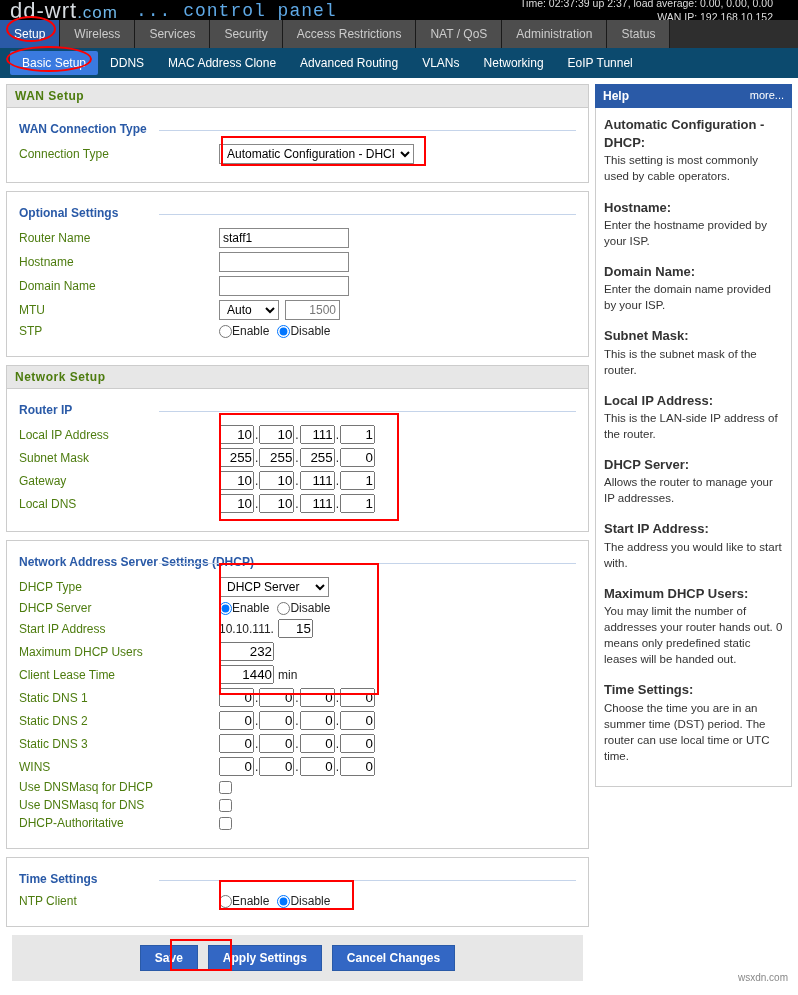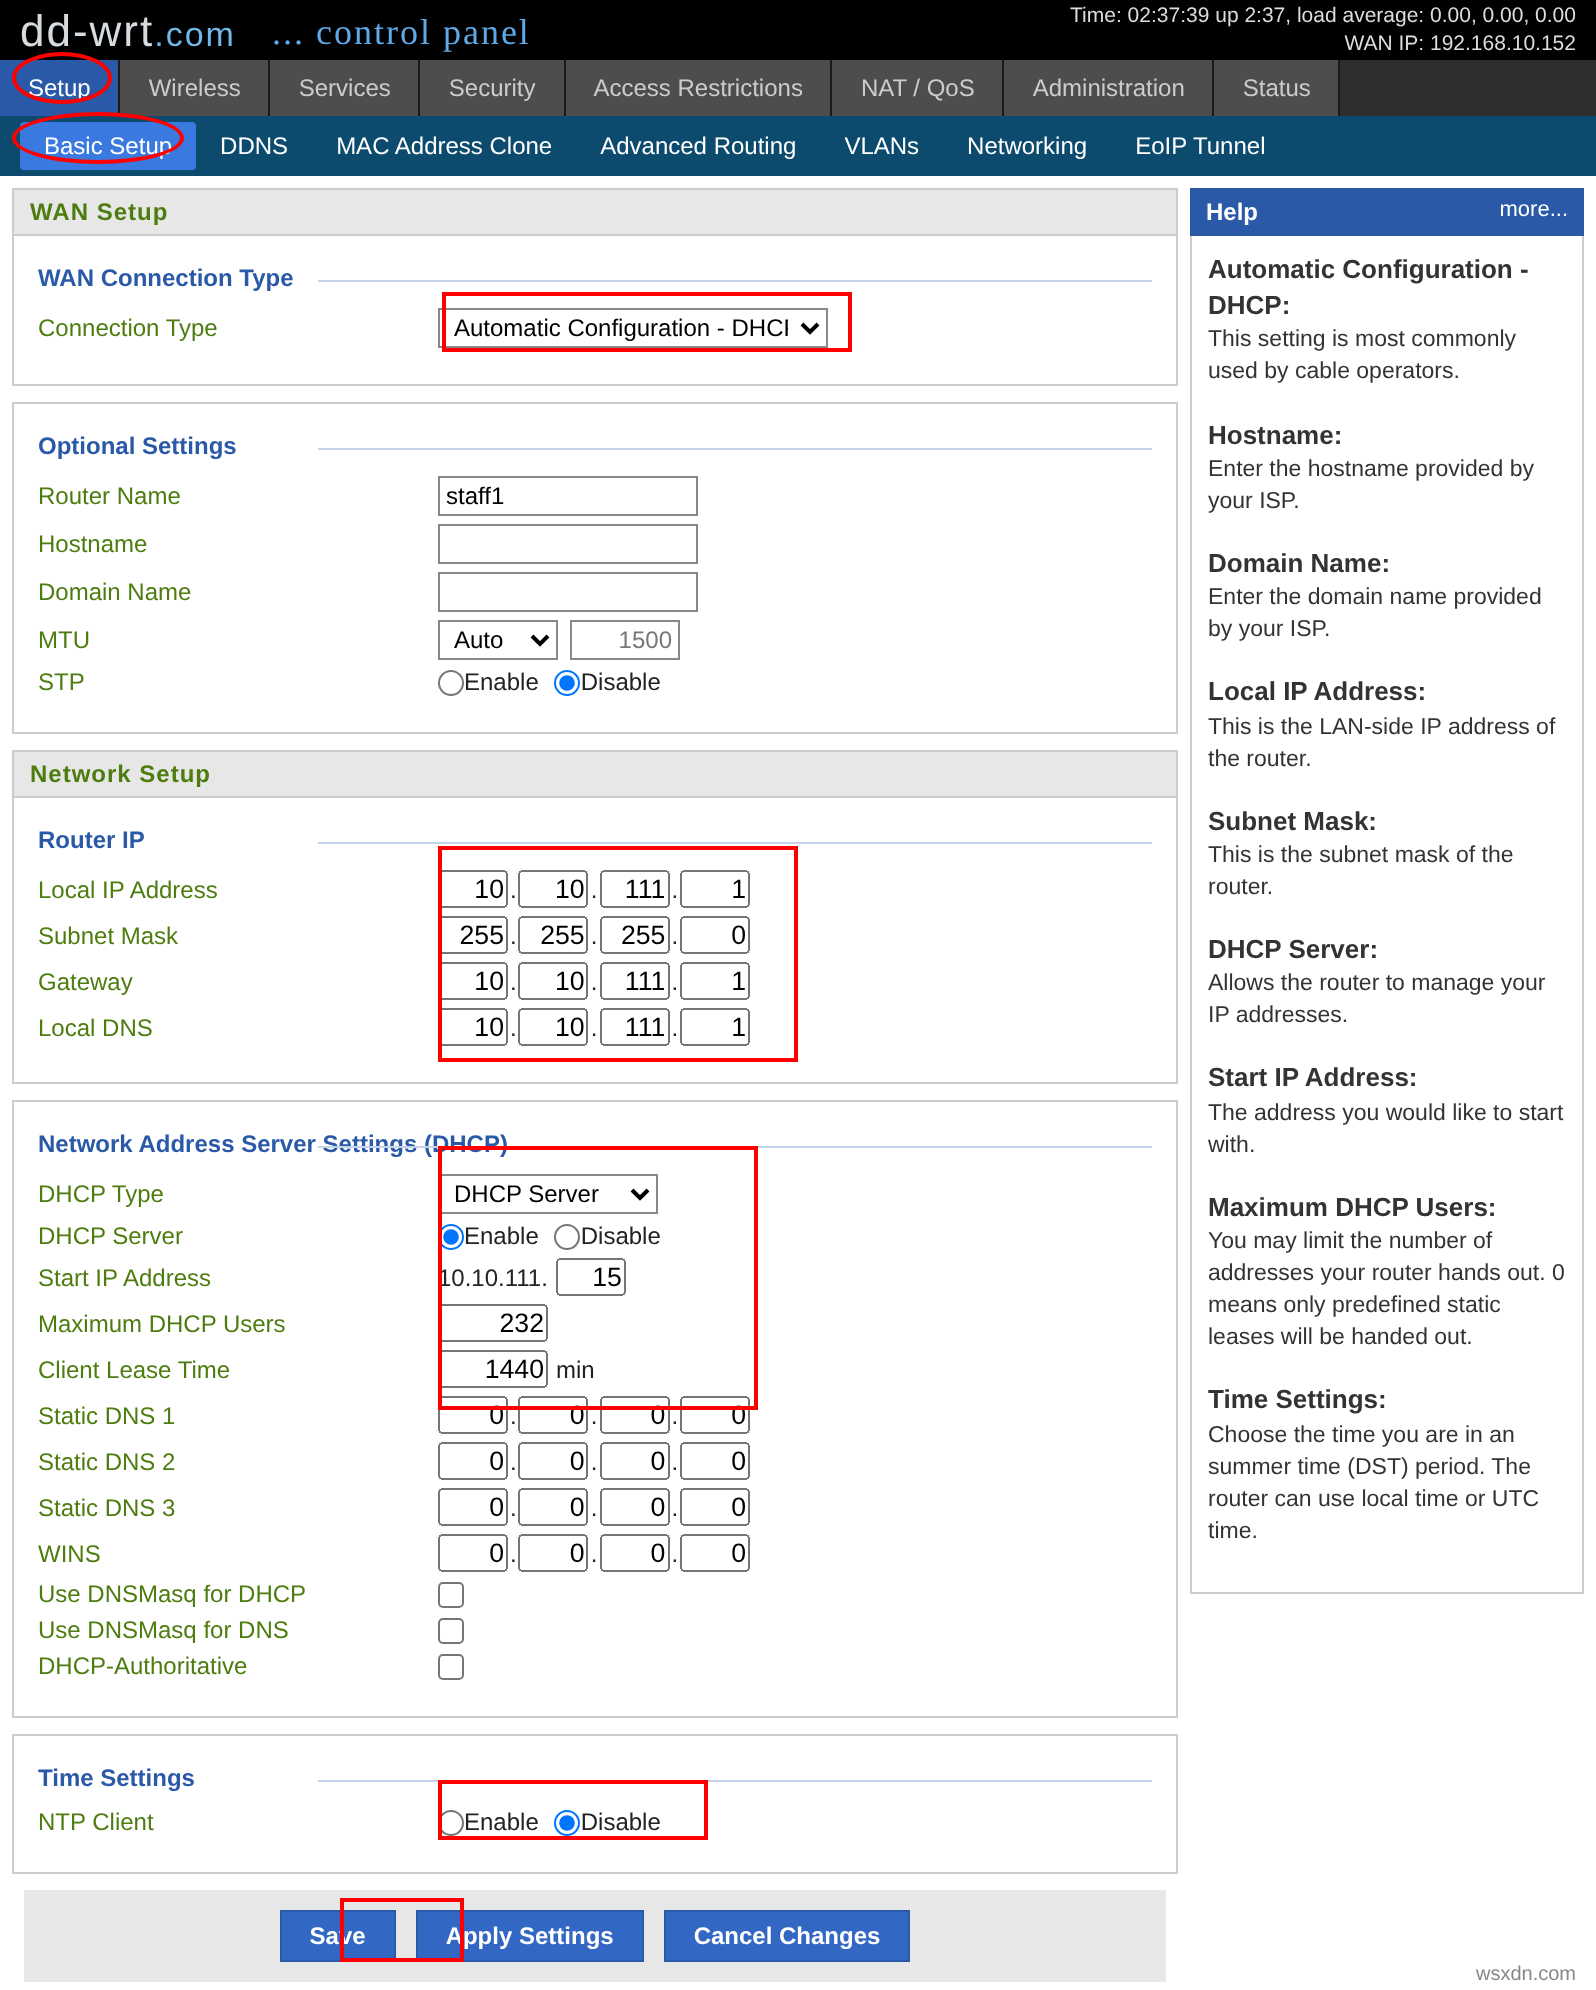--- a/index.html
+++ b/index.html
@@ -1,21 +1,21 @@
 <!DOCTYPE html>
 <html><head>
 <meta charset="utf-8">
 <style>
 *{box-sizing:border-box;margin:0;padding:0;font-family:Arial,Helvetica,sans-serif}
 body{background:#fff;width:798px;font-size:12px;color:#222}
-.topbar{background:#000;color:#fff;display:flex;align-items:center;padding:2px 10px 0 10px;height:30px}
+.topbar{background:#000;color:#fff;display:flex;align-items:center;padding:2px 25px 0 10px;height:20px}
 .logo{font-family:monospace;font-size:22px;letter-spacing:1px}
 .logo .dd{color:#d6dbe0}
 .logo .com{color:#6fb7e8;font-size:17px}
-.subtitle{color:#5fa9e6;font-family:Liberation Serif, serif;font-size:18px;margin-left:18px;letter-spacing:1px}
+.subtitle{color:#5fa9e6;font-family:Liberation Mono, monospace;font-size:18px;margin-left:18px;letter-spacing:1px}
 .topright{margin-left:auto;text-align:right;font-size:10.5px;color:#ddd;line-height:1.3}
 .tabs{display:flex;background:#2e2e2e}
 .tab{color:#ccc;padding:7px 14px;font-size:12px;cursor:pointer;border-right:1px solid #1a1a1a;background:#4d4d4d}
 .tab.active{background:#2a5aa7;color:#fff}
 .subtabs{display:flex;background:#0c4a6e;padding:3px 10px}
 .subtab{color:#fff;padding:5px 12px;font-size:12px;cursor:pointer}
 .subtab.active{background:#3a7ae0;border-radius:2px}
 .redcirc{position:absolute;border:2px solid red;border-radius:50%}
 .redbox{position:absolute;border:2px solid red}
 .rel{position:relative}
@@ -268,22 +268,22 @@
 
   <div class="sidebar">
     <div class="help-head">
       <span>Help</span>
       <span class="more">more...</span>
     </div>
     <div class="help-body">
       <p><b>Automatic Configuration - DHCP:</b><br><span>This setting is most commonly used by cable operators.</span></p>
       <p><b>Hostname:</b><br><span>Enter the hostname provided by your ISP.</span></p>
       <p><b>Domain Name:</b><br><span>Enter the domain name provided by your ISP.</span></p>
+      <p><b>Subnet Mask:</b><br><span>This is the subnet mask of the router.</span></p>
       <p><b>Local IP Address:</b><br><span>This is the LAN-side IP address of the router.</span></p>
-      <p><b>Subnet Mask:</b><br><span>This is the subnet mask of the router.</span></p>
       <p><b>DHCP Server:</b><br><span>Allows the router to manage your IP addresses.</span></p>
       <p><b>Start IP Address:</b><br><span>The address you would like to start with.</span></p>
       <p><b>Maximum DHCP Users:</b><br><span>You may limit the number of addresses your router hands out. 0 means only predefined static leases will be handed out.</span></p>
       <p><b>Time Settings:</b><br><span>Choose the time you are in an summer time (DST) period. The router can use local time or UTC time.</span></p>
     </div>
   </div>
 </div>
 
 <div class="watermark">wsxdn.com</div>
 

